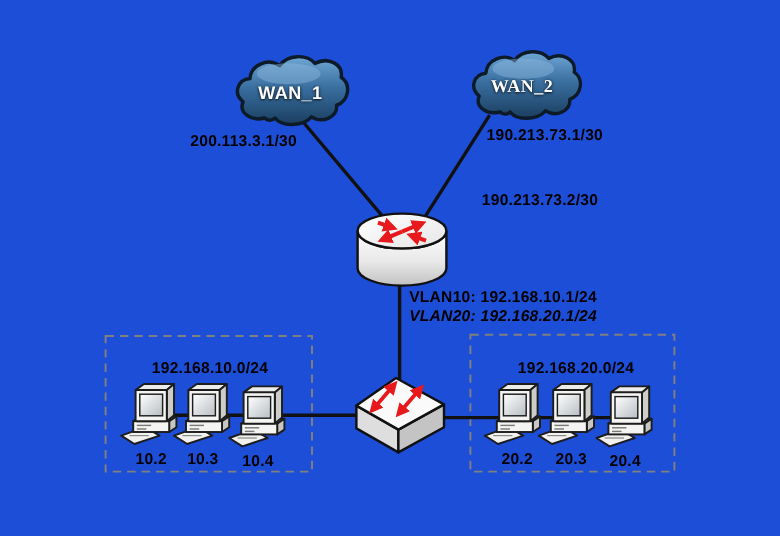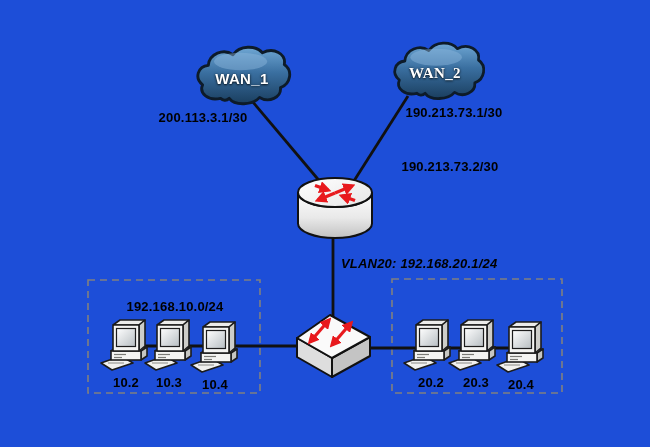--- a/index.html
+++ b/index.html
@@ -118,23 +118,25 @@
   </svg>
 
   <div class="lbl cloud-lbl" style="left:242px;top:78px;">WAN_1</div>
   <div class="lbl cloud-lbl" style="left:435px;top:73px;font-family:Liberation Serif, serif;">WAN_2</div>
 
   <div class="lbl" style="left:203px;top:117px;">200.113.3.1/30</div>
   <div class="lbl" style="left:454px;top:112px;">190.213.73.1/30</div>
 
   <div class="lbl" style="left:414px;top:166px;margin-left:36px;">190.213.73.2/30</div>
 
+  <div class="lbl align-left" style="left:341px;top:247px;">VLAN10: 192.168.10.1/24</div>
   <div class="lbl align-left" style="left:341px;top:263px;font-style:italic;">VLAN20: 192.168.20.1/24</div>
 
   <div class="lbl" style="left:175px;top:306px;text-align:center;">192.168.10.0/24</div>
+  <div class="lbl" style="left:480px;top:306px;">192.168.20.0/24</div>
 
   <div class="lbl" style="left:126px;top:382px;">10.2</div>
   <div class="lbl" style="left:169px;top:382px;">10.3</div>
   <div class="lbl" style="left:215px;top:384px;text-align:center;">10.4</div>
 
   <div class="lbl" style="left:431px;top:382px;">20.2</div>
   <div class="lbl" style="left:476px;top:382px;">20.3</div>
   <div class="lbl" style="left:521px;top:384px;">20.4</div>
 
 </div>

